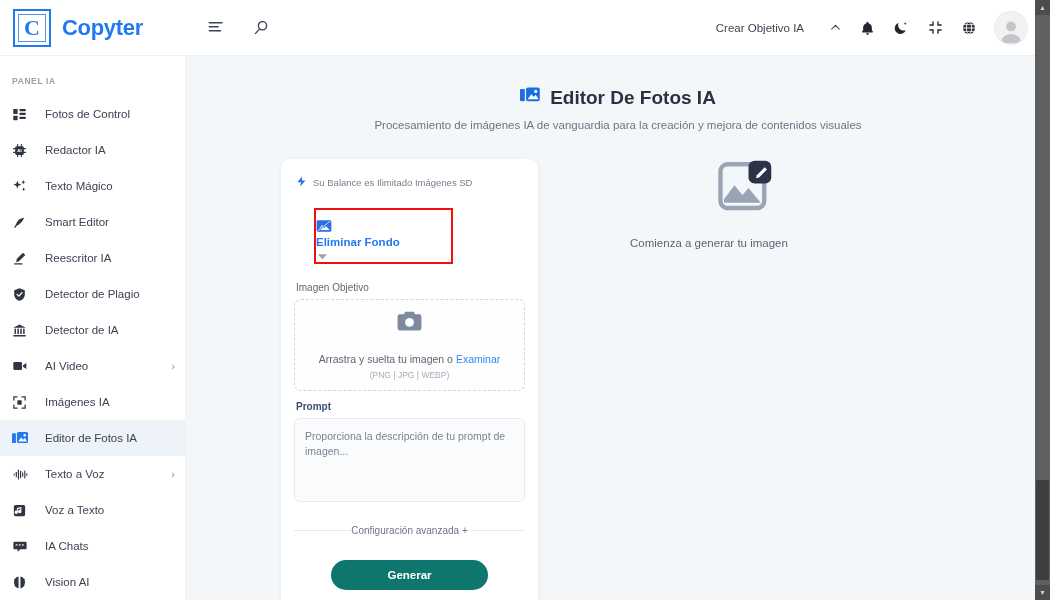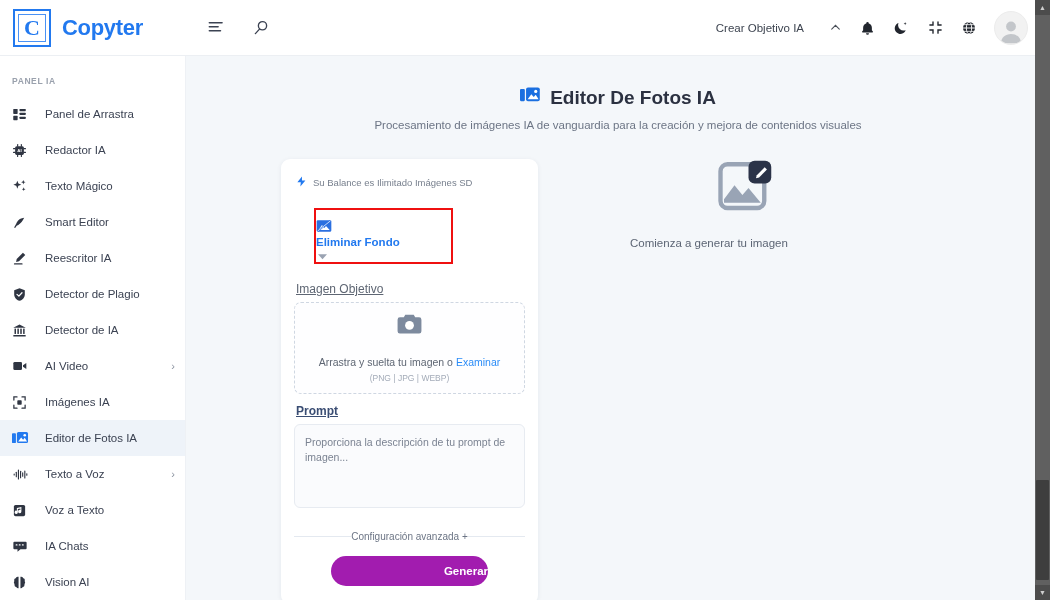--- a/index.html
+++ b/index.html
@@ -172,23 +172,22 @@
   .mode-ico { color: #2279ef; display:flex; }
   .mode-label {
     font-size: 11.5px; font-weight: bold; color: #2279ef;
     padding-top: 3px;
   }
   .mode-chev {
     color: #9aa3b2; font-size: 9px; padding-top: 4px; padding-left: 2px;
   }
 
   .field-label {
-    font-size: 12px; color: #5e6673;
+    font-size: 10px; color: #5e6673;
     margin: 10px 0 6px 2px;
-    text-decoration: underline;
   }
   .field-label.blue { color: #3a4d73; font-weight: 600; }
   .dropzone {
     border: 1px dashed #cfd7e2;
     border-radius: 7px;
     background: #fefeff;
     height: 92px;
     display: flex; flex-direction: column;
     align-items: center; justify-content: center;
     cursor: pointer;
@@ -215,29 +214,28 @@
   .prompt-area::placeholder { color: #7b8392; }
 
   .adv-row {
     display: flex; align-items: center; gap: 0;
     margin-top: 19px;
   }
   .adv-line { flex: 1; height: 1px; background: #e4e9f0; }
   .adv-text { font-size: 10px; color: #6c7585; cursor: pointer; white-space: nowrap; }
 
   .generate-btn {
-    margin: 14px auto 0 auto;
+    margin: 24px auto 0 auto;
     display: block;
     width: 157px; height: 30px;
-    background: #a21caf;
+    background: #0f766e;
     border: none; border-radius: 16px;
     color: #ffffff; font-size: 11.5px; font-weight: bold;
     cursor: pointer;
     font-family: "Liberation Sans", sans-serif;
-    text-align: right;
   }
 
   
   .preview {
     margin-left: 92px;
     padding-top: 0px;
     width: 230px;
   }
   .preview-ico { display: flex; justify-content: center; }
   .preview-text {
@@ -350,21 +348,21 @@
       <div class="nav-item">
         <span class="nav-ico">
           <svg width="15" height="15" viewBox="0 0 24 24" fill="currentColor">
             <rect x="2" y="3" width="7" height="8" rx="1"></rect>
             <rect x="12" y="3" width="10" height="3.6" rx="1"></rect>
             <rect x="12" y="9" width="10" height="3.6" rx="1"></rect>
             <rect x="2" y="14" width="7" height="7" rx="1"></rect>
             <rect x="12" y="15.5" width="10" height="3.6" rx="1"></rect>
           </svg>
         </span>
-        <span class="nav-text">Panel de Arrastra</span>
+        <span class="nav-text">Fotos de Control</span>
       </div>
 
       <div class="nav-item">
         <span class="nav-ico">
           <svg width="15" height="15" viewBox="0 0 24 24" fill="currentColor">
             <rect x="5" y="5" width="14" height="14" rx="2.5"></rect>
             <g stroke="currentColor" stroke-width="1.8" stroke-linecap="round">
               <line x1="9" y1="2.5" x2="9" y2="5"></line>
                 <line x1="15" y1="2.5" x2="15" y2="5"></line>
               <line x1="9" y1="19" x2="9" y2="21.5"></line>

